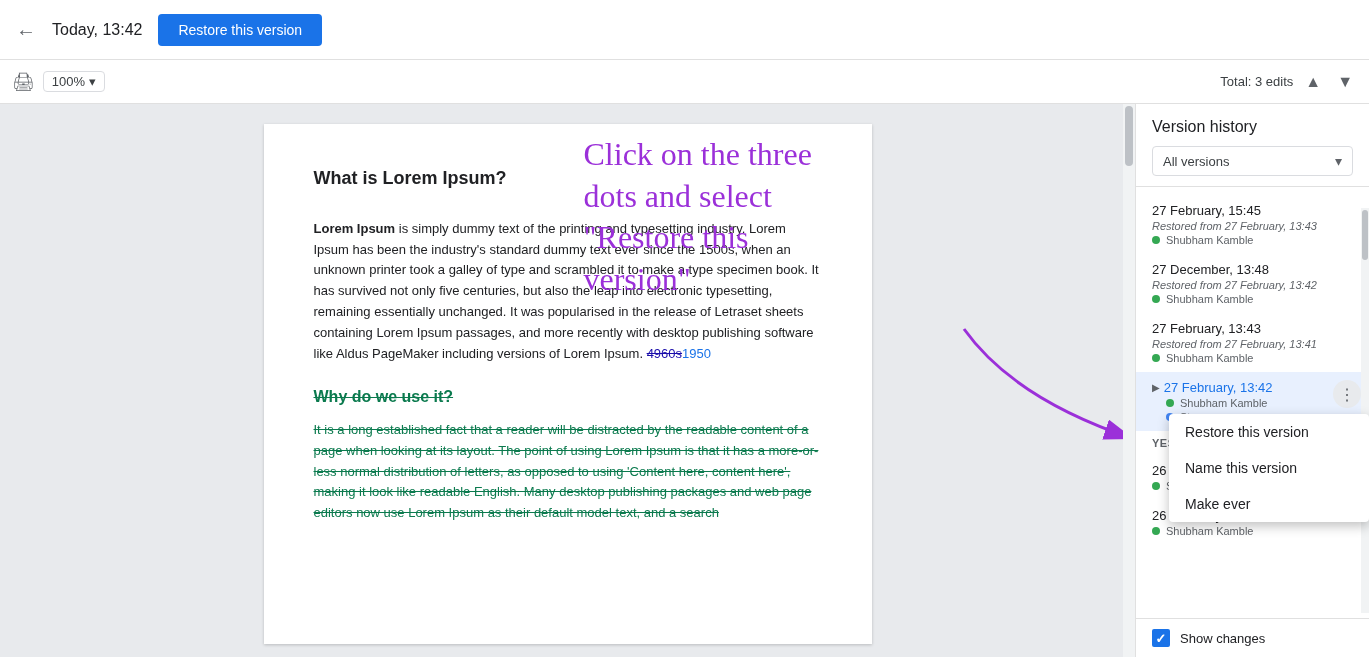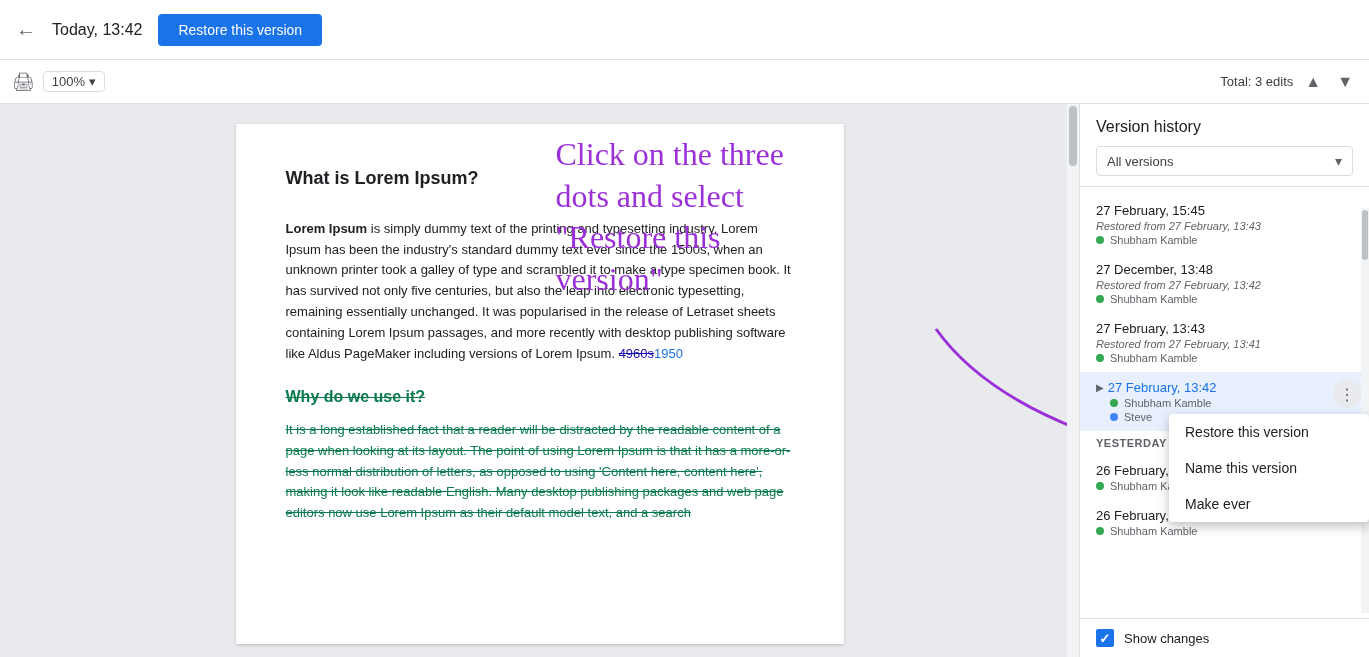--- a/index.html
+++ b/index.html
@@ -81,21 +81,21 @@
     .doc-h2 {
       font-size: 16px; font-weight: 700; color: #0b7a4e;
       text-decoration: line-through; margin-bottom: 10px;
     }
     .doc-p-deleted {
       color: #0b7a4e; text-decoration: line-through; font-size: 13px; line-height: 1.6;
     }
 
     
     .sidebar {
-      width: 290px; background: #fff; border-left: 1px solid #e0e0e0;
+      width: 234px; background: #fff; border-left: 1px solid #e0e0e0;
       display: flex; flex-direction: column; overflow: hidden;
     }
     .sidebar-header {
       padding: 14px 16px 10px; border-bottom: 1px solid #e0e0e0;
     }
     .sidebar-title {
       font-size: 16px; font-weight: 500; color: #202124; margin-bottom: 10px;
     }
     .version-filter {
       display: flex; align-items: center; justify-content: space-between;

